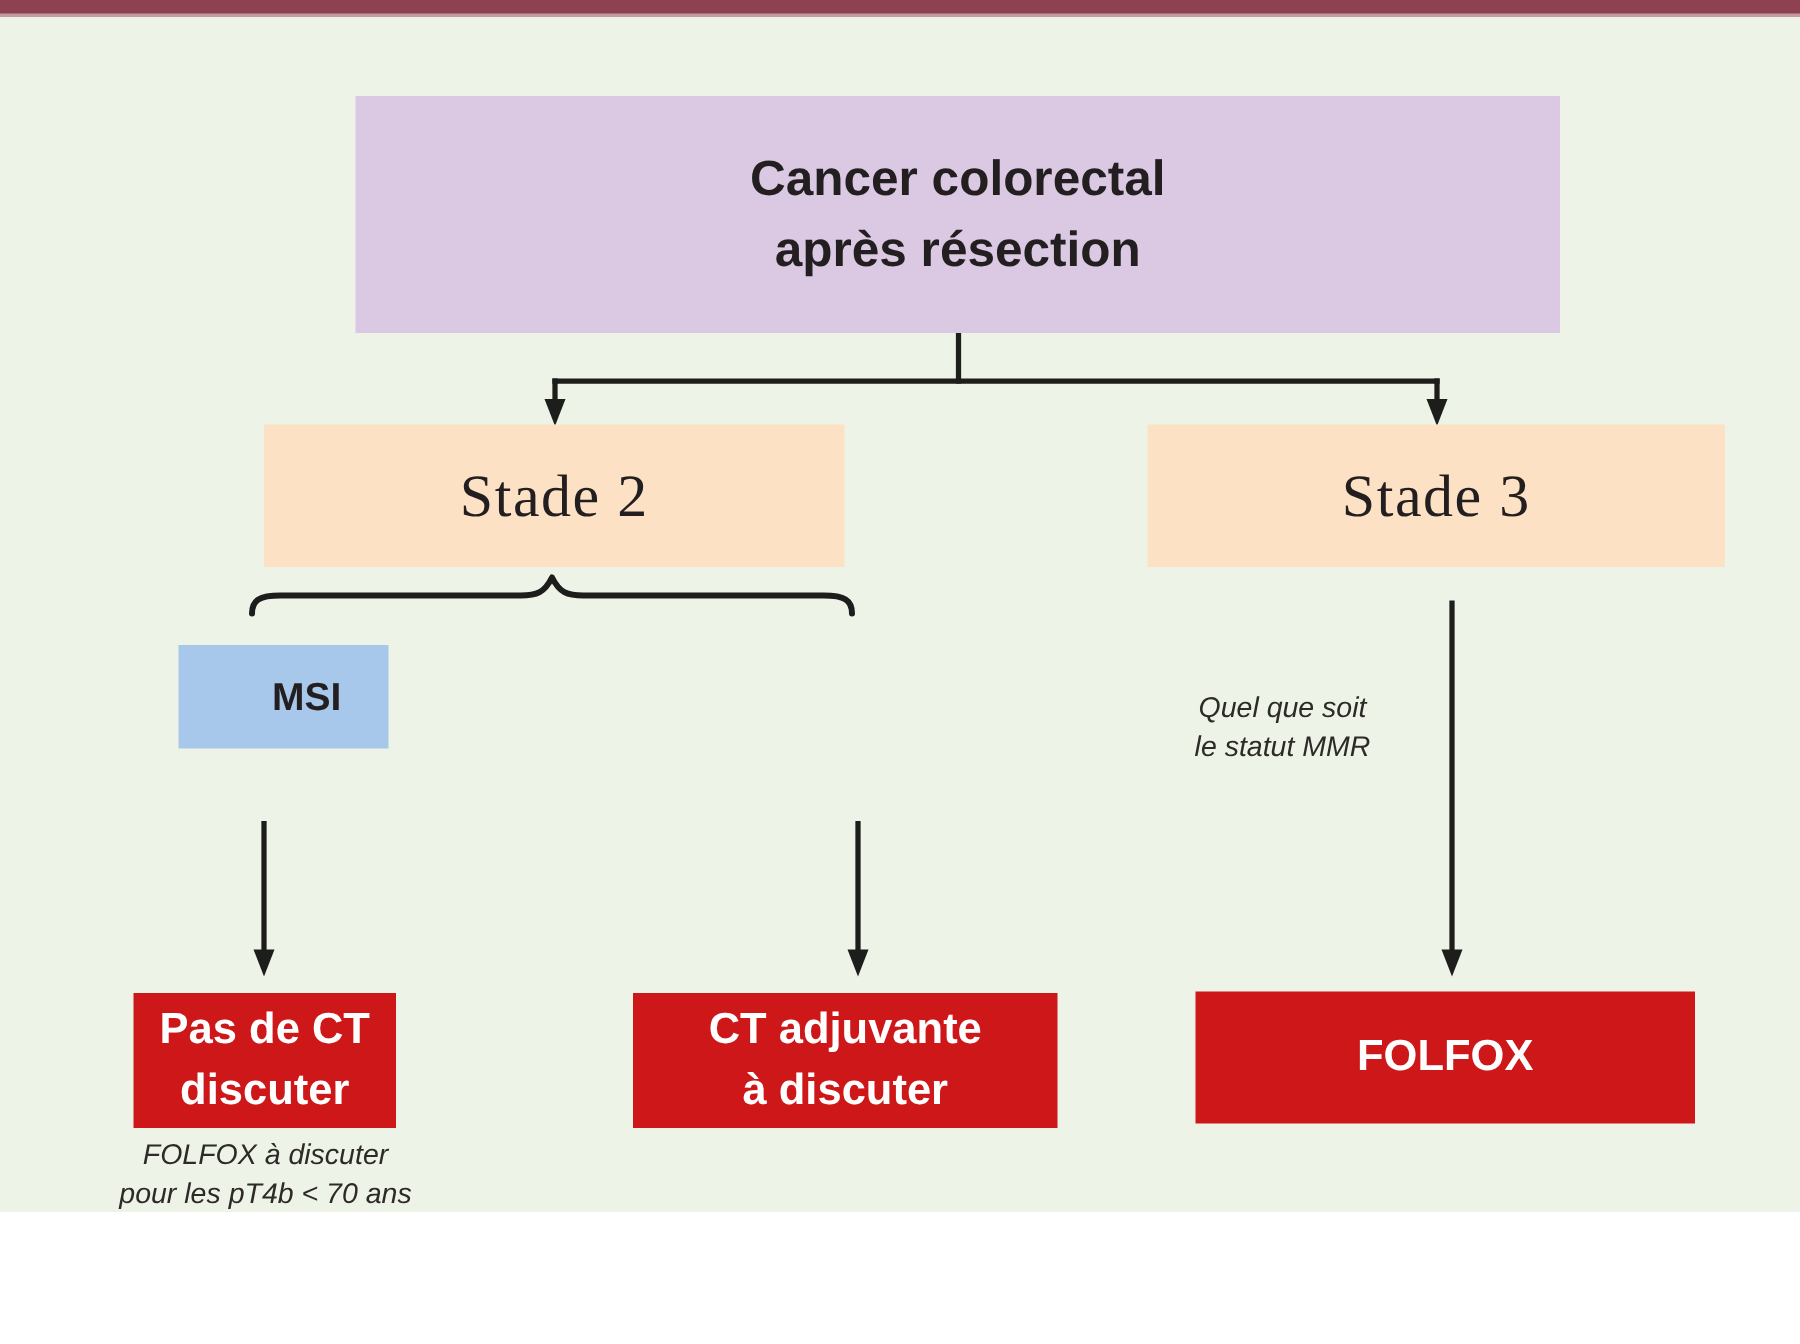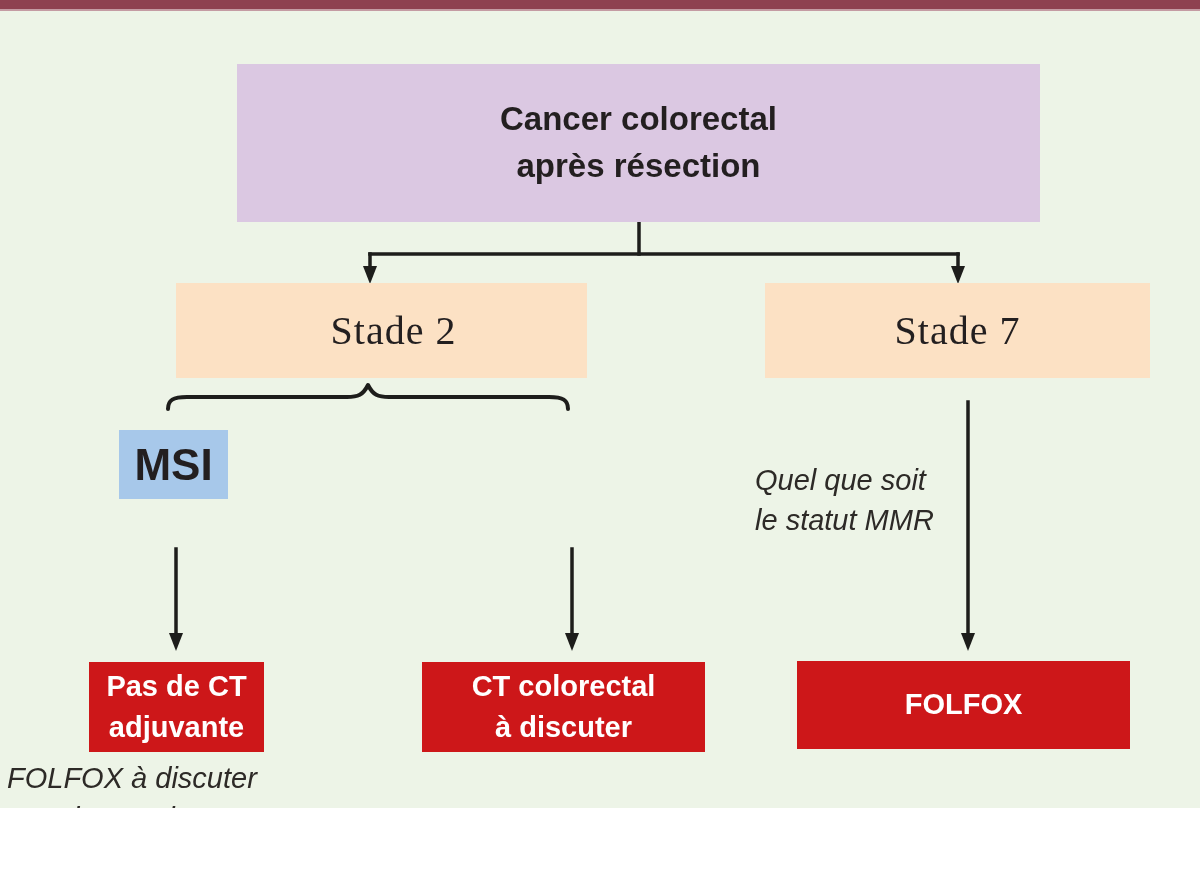--- a/index.html
+++ b/index.html
@@ -41,43 +41,44 @@
     left: 237px; top: 64px; width: 803px; height: 158px;
     background: var(--root-fill, #dbc8e2);
     font-weight: bold; font-size: 33px; line-height: 1.42;
   }
   .stage {
     top: 283px; width: 387px; height: 95px;
     background: var(--stage-fill, #fce1c4);
     font-family: "Liberation Serif", serif;
     font-weight: normal; font-size: 40px; letter-spacing: 1px;
   }
-  .stage.s2 { left: 176px; padding-left: 24px; }
+  .stage.s2 { left: 176px; }
   .stage.s3 { left: 765px; width: 385px; }
   .marker {
     top: 430px; height: 69px;
     background: var(--marker-fill, #a7c8ea);
-    font-weight: bold; font-size: 44px;
+    font-weight: bold; font-size: 26px; padding-left: 31px;
   }
   .marker.msi { left: 119px; width: 109px; }
   .marker.mss { left: 510px; width: 122px; }
   .outcome {
     top: 662px; height: 90px;
     background: var(--outcome-fill, #cd1719);
     color: #ffffff;
     font-weight: bold; font-size: 29px; line-height: 1.42;
   }
   .outcome.o-msi { left: 89px;  width: 175px; }
   .outcome.o-mss { left: 422px; width: 283px; }
   .outcome.o-s3  { left: 797px; top: 661px; width: 333px; height: 88px; }
   .note {
     position: absolute;
     font-style: italic;
-    font-size: 29px;
+    font-size: 19px;
     line-height: 1.38;
+    text-align: center;
     white-space: pre-line;
     color: var(--note-ink, #2d2a27);
   }
   .note.n-msi { left: 7px;   top: 758px; width: 340px; }
   .note.n-mss { left: 413px; top: 758px; width: 300px; }
   .note.n-s3  { left: 766px; top: 760px; width: 400px; }
   .note.annot { left: 755px; top: 460px; width: 200px; }
 </style>
 </head>
 <body>
@@ -108,32 +109,32 @@
 
     <path class="wire" d="M968,402 V632"></path>
     <polygon class="head" points="961,633 975,633 968,651"></polygon>
   </svg>
 
   <div class="box root">Cancer colorectal
 après résection</div>
 
   <div class="box stage s2">Stade 2</div>
 
-  <div class="box stage s3">Stade 7</div>
+  <div class="box stage s3">Stade 3</div>
 
   <div class="box marker msi">MSI</div>
 
 
   <div class="note annot">Quel que soit
 le statut MMR</div>
 
   <div class="box outcome o-msi">Pas de CT
-adjuvante</div>
+discuter</div>
 
-  <div class="box outcome o-mss">CT colorectal
+  <div class="box outcome o-mss">CT adjuvante
 à discuter</div>
 
   <div class="box outcome o-s3">FOLFOX</div>
 
   <div class="note n-msi">FOLFOX à discuter
 pour les pT4b &lt; 70 ans</div>
 
 
 
 </div>

